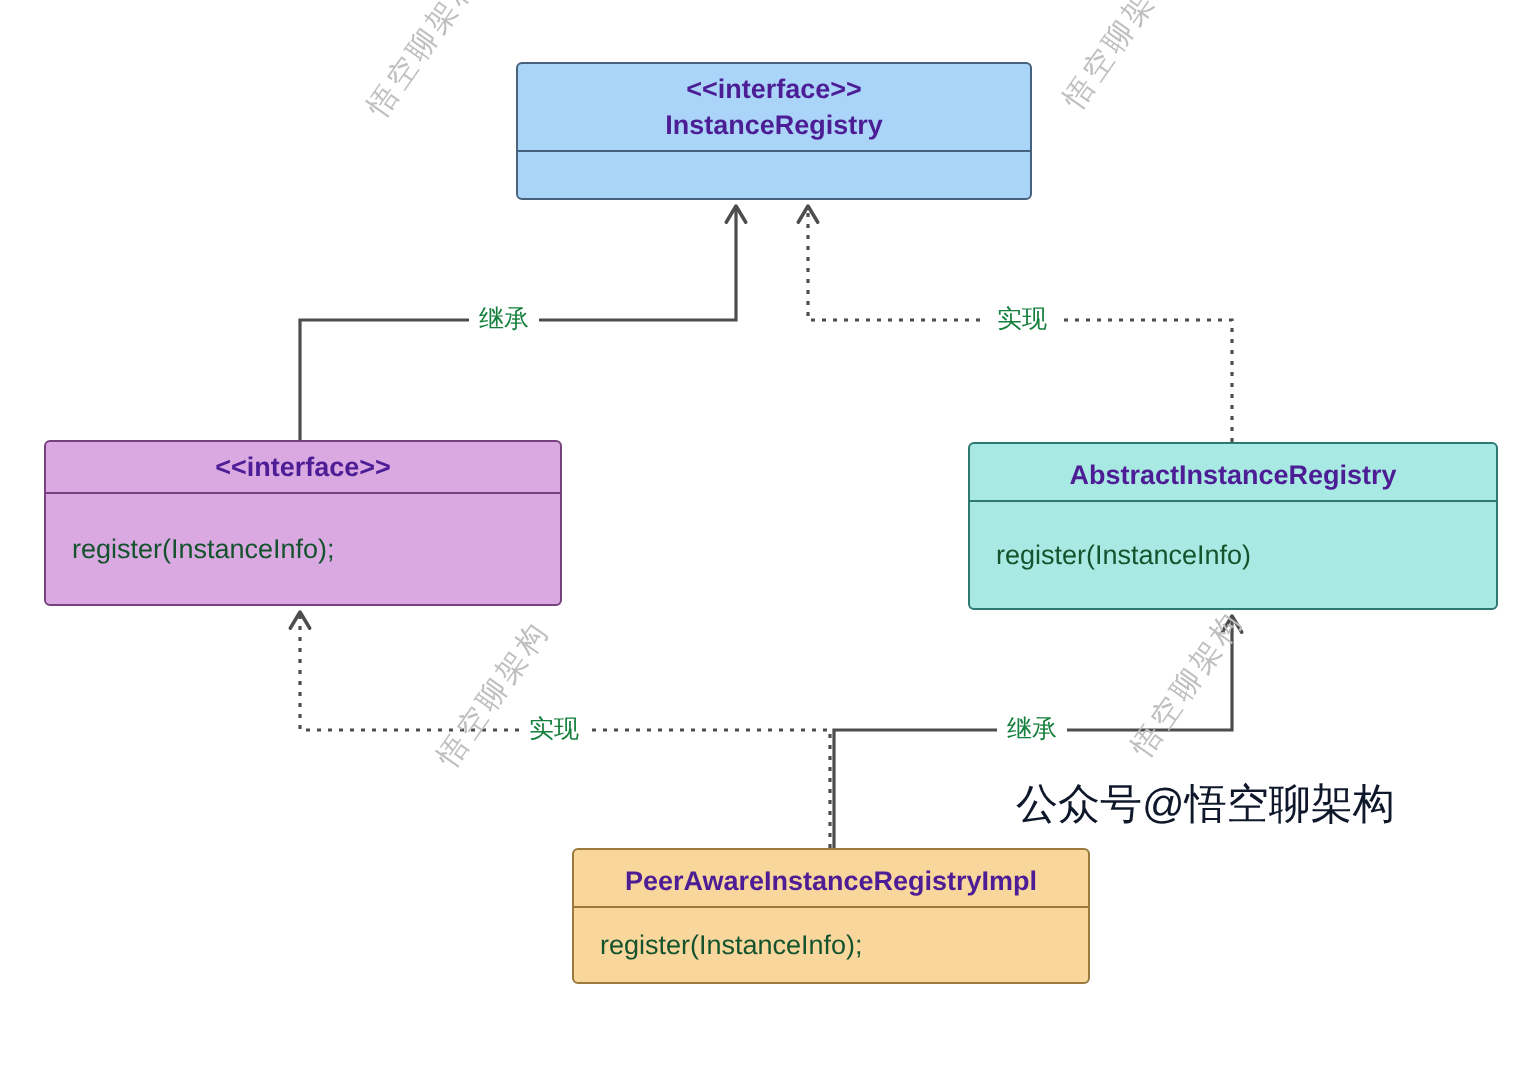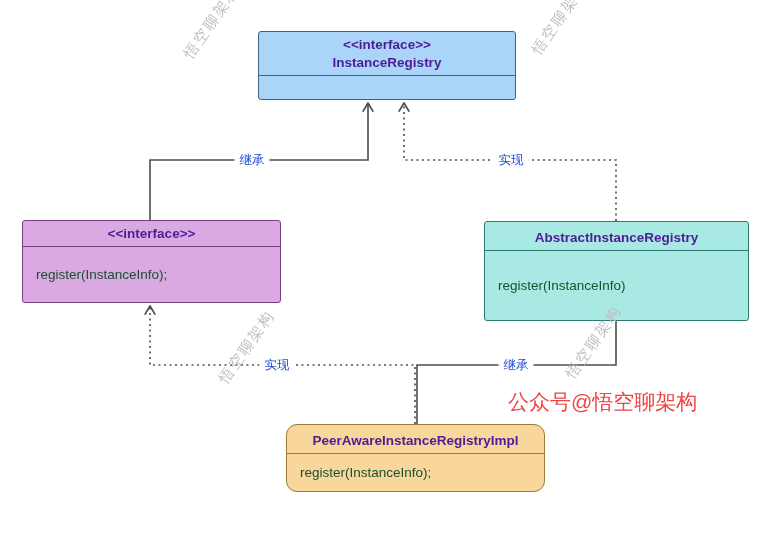--- a/index.html
+++ b/index.html
@@ -40,50 +40,50 @@
     padding-left: 13px;
     font-size: 13.5px;
     color: #14532d;
     white-space: nowrap;
   }
 
   .box-blue   { left: 258px; top: 31px;  width: 258px; height: 69px; background: #aad5f8; border-color: #46627c; }
   .box-blue   .box-body { border-color: #46627c; }
   .box-purple { left: 22px;  top: 220px; width: 259px; height: 83px; background: #dba9e2; border-color: #77407f; }
   .box-purple .box-body { border-color: #77407f; }
-  .box-cyan   { left: 484px; top: 221px; width: 265px; height: 100px; background: #a9e9e3; border-color: #2e7a72; }
+  .box-cyan   { left: 484px; top: 221px; width: 265px; height: 84px; background: #a9e9e3; border-color: #2e7a72; }
   .box-cyan   .box-body { border-color: #2e7a72; text-align: right; }
-  .box-orange { left: 286px; top: 424px; width: 259px; height: 68px; background: #f9d69c; border-color: #9c7a3c; border-radius: 11px; }
+  .box-orange { left: 286px; top: 424px; width: 259px; height: 68px; background: #f9d69c; border-color: #9c7a3c; }
   .box-orange .box-body { border-color: #9c7a3c; }
 
   .edge-label {
     position: absolute;
     transform: translate(-50%, -50%);
     background: #ffffff;
     padding: 0 5px;
     font-size: 12.5px;
-    color: #1d4ed8;
+    color: #15803d;
     line-height: 1.2;
     white-space: nowrap;
   }
 
   .wm-diag {
     position: absolute;
     transform: translate(-50%, -50%) rotate(-55deg);
     font-size: 15px;
     color: #bfbfbf;
     letter-spacing: 2px;
     white-space: nowrap;
     pointer-events: none;
   }
   .wm-footer {
     position: absolute;
     left: 508px; top: 388px;
     font-size: 21px;
-    color: #ef4444;
+    color: #0f172a;
     white-space: nowrap;
     pointer-events: none;
   }
 </style>
 </head>
 <body>
 
 <div class="canvas">
 
   <svg class="edges" viewBox="0 0 766 535" xmlns="http://www.w3.org/2000/svg">

